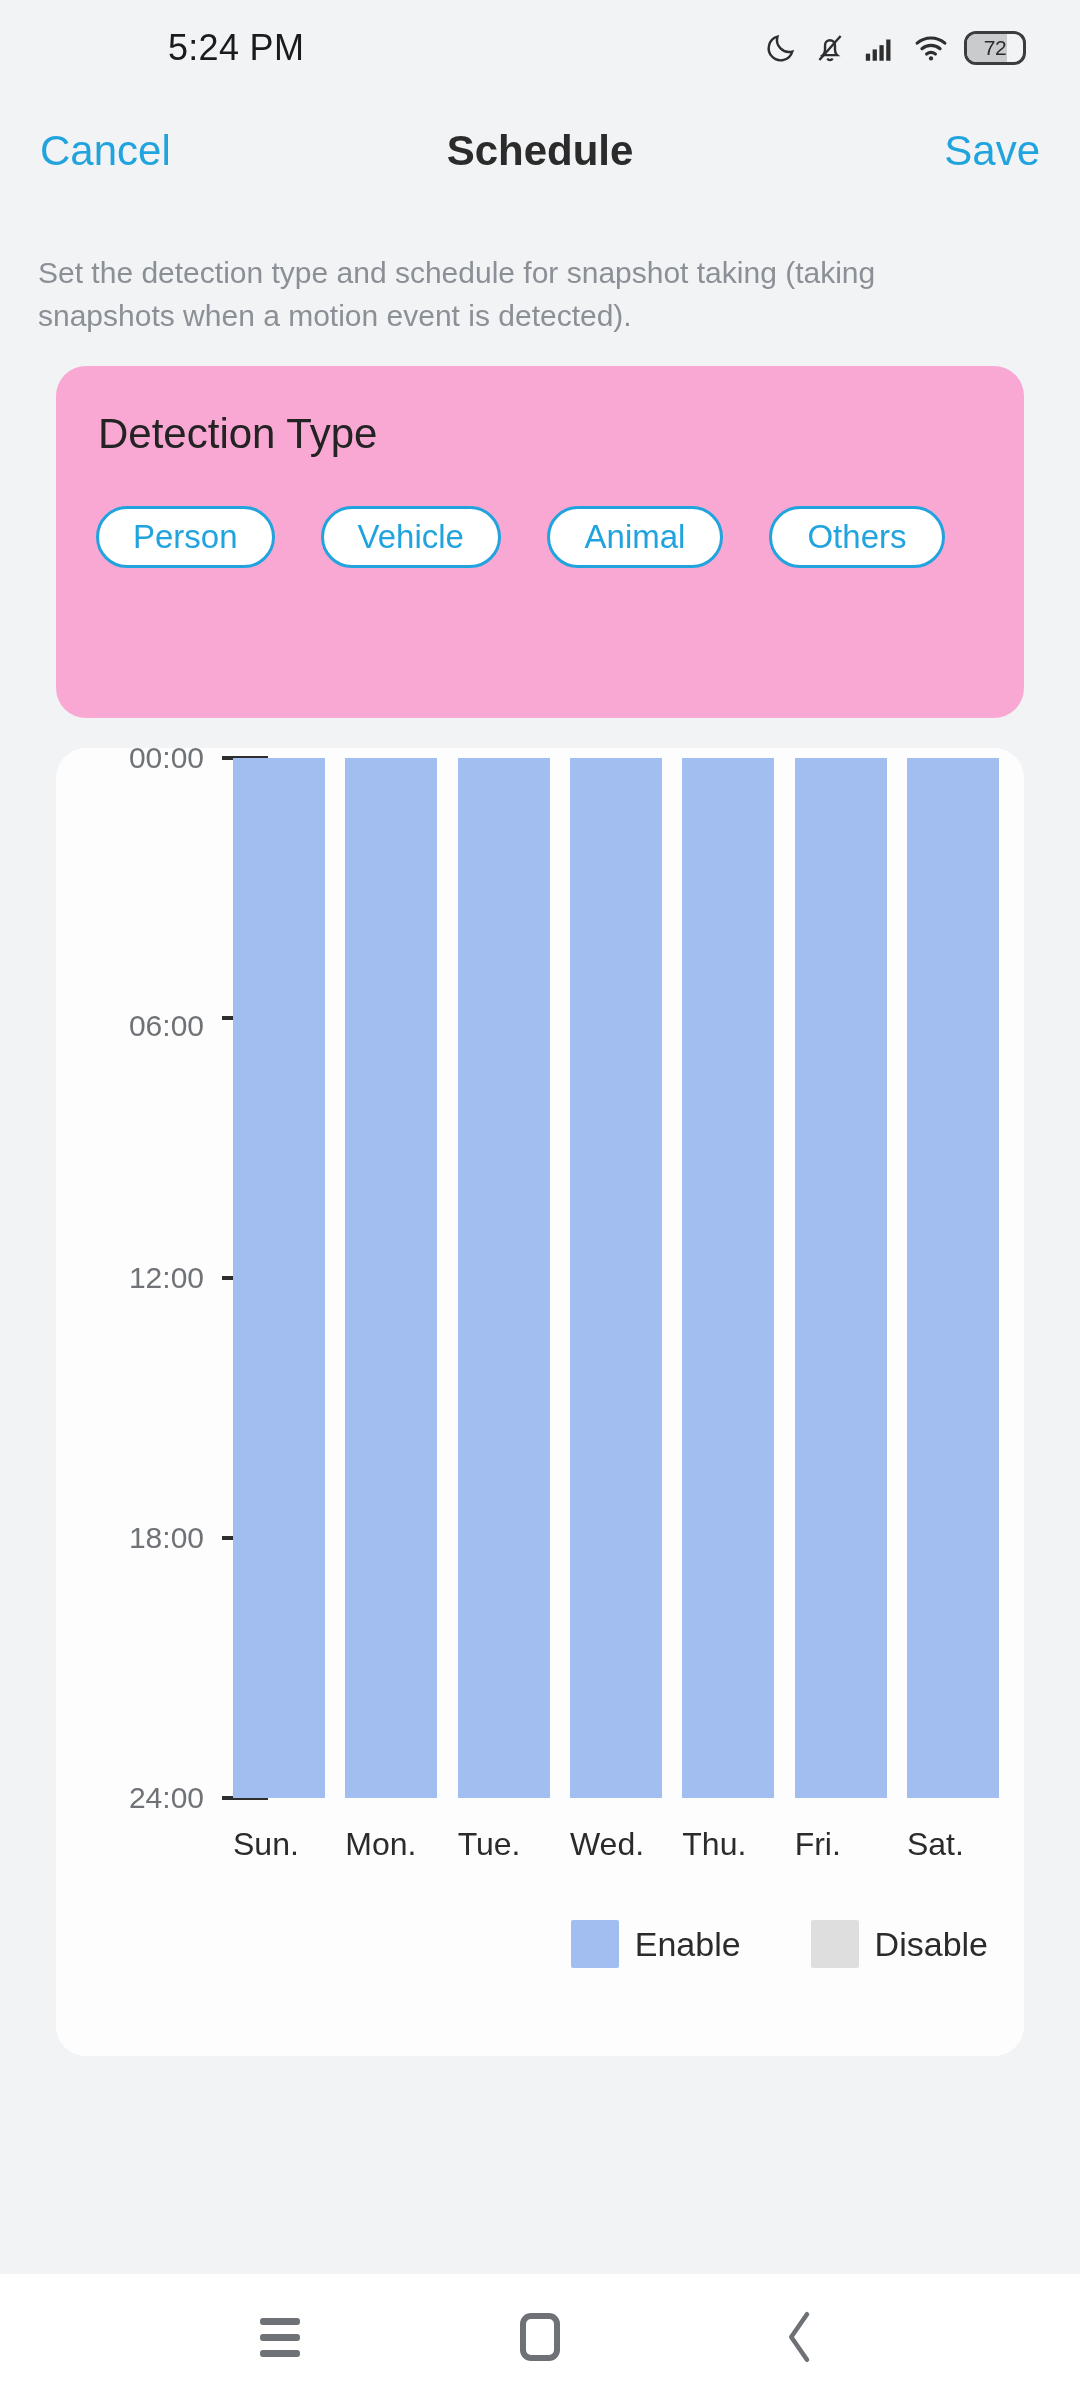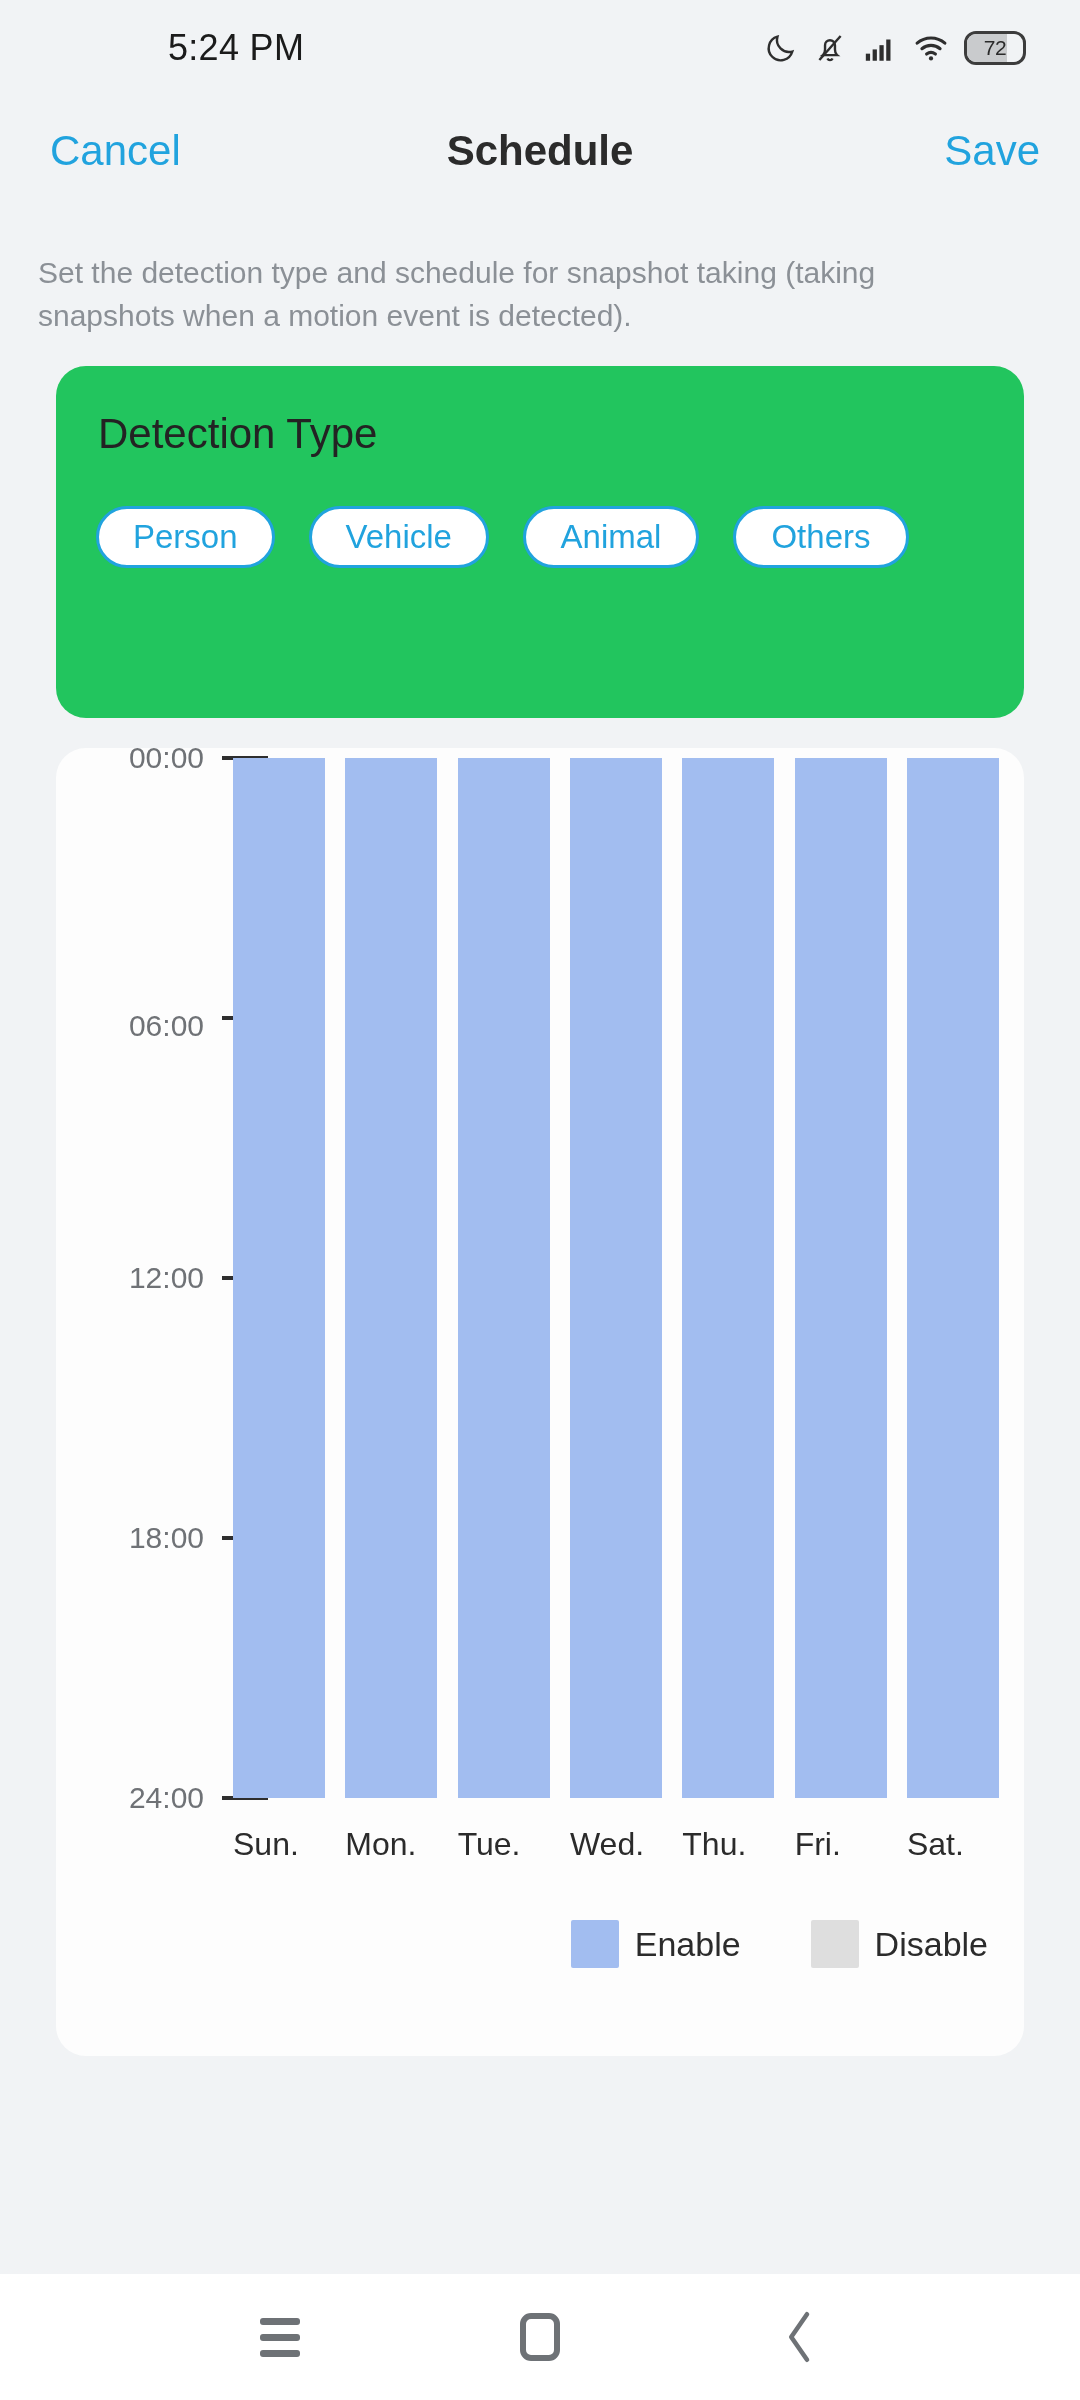--- a/index.html
+++ b/index.html
@@ -68,21 +68,21 @@
   #nav-bar {
     position: absolute;
     top: 96px; left: 0;
     width: 1080px; height: 110px;
     display: flex;
     align-items: center;
     background: #f1f3f5;
   }
   #cancel-button {
     position: absolute;
-    left: 50px;
+    left: 40px;
     font-size: 42px;
     color: #21a3de;
     background: none;
     border: none;
     font-family: inherit;
     cursor: pointer;
   }
   #nav-title {
     width: 100%;
     text-align: center;
@@ -111,37 +111,37 @@
     line-height: 1.42;
     color: #8b9096;
   }
 
   
   #detection-card {
     position: absolute;
     top: 366px; left: 56px;
     width: 968px;
     height: 352px;
-    background: #22c55e;
+    background: #f9a8d4;
     border-radius: 30px;
   }
   #detection-title {
     position: absolute;
     top: 44px; left: 42px;
     font-size: 42px;
     color: #232323;
     font-weight: 400;
   }
   #chip-area {
     position: absolute;
     top: 140px; left: 40px;
     width: 890px;
     display: flex;
     flex-wrap: wrap;
-    gap: 18px 34px;
+    gap: 18px 46px;
   }
   .chip {
     height: 62px;
     padding: 0 34px;
     min-width: 176px;
     border: 3px solid #21a3de;
     border-radius: 34px;
     background: #ffffff;
     color: #21a3de;
     font-size: 33px;

